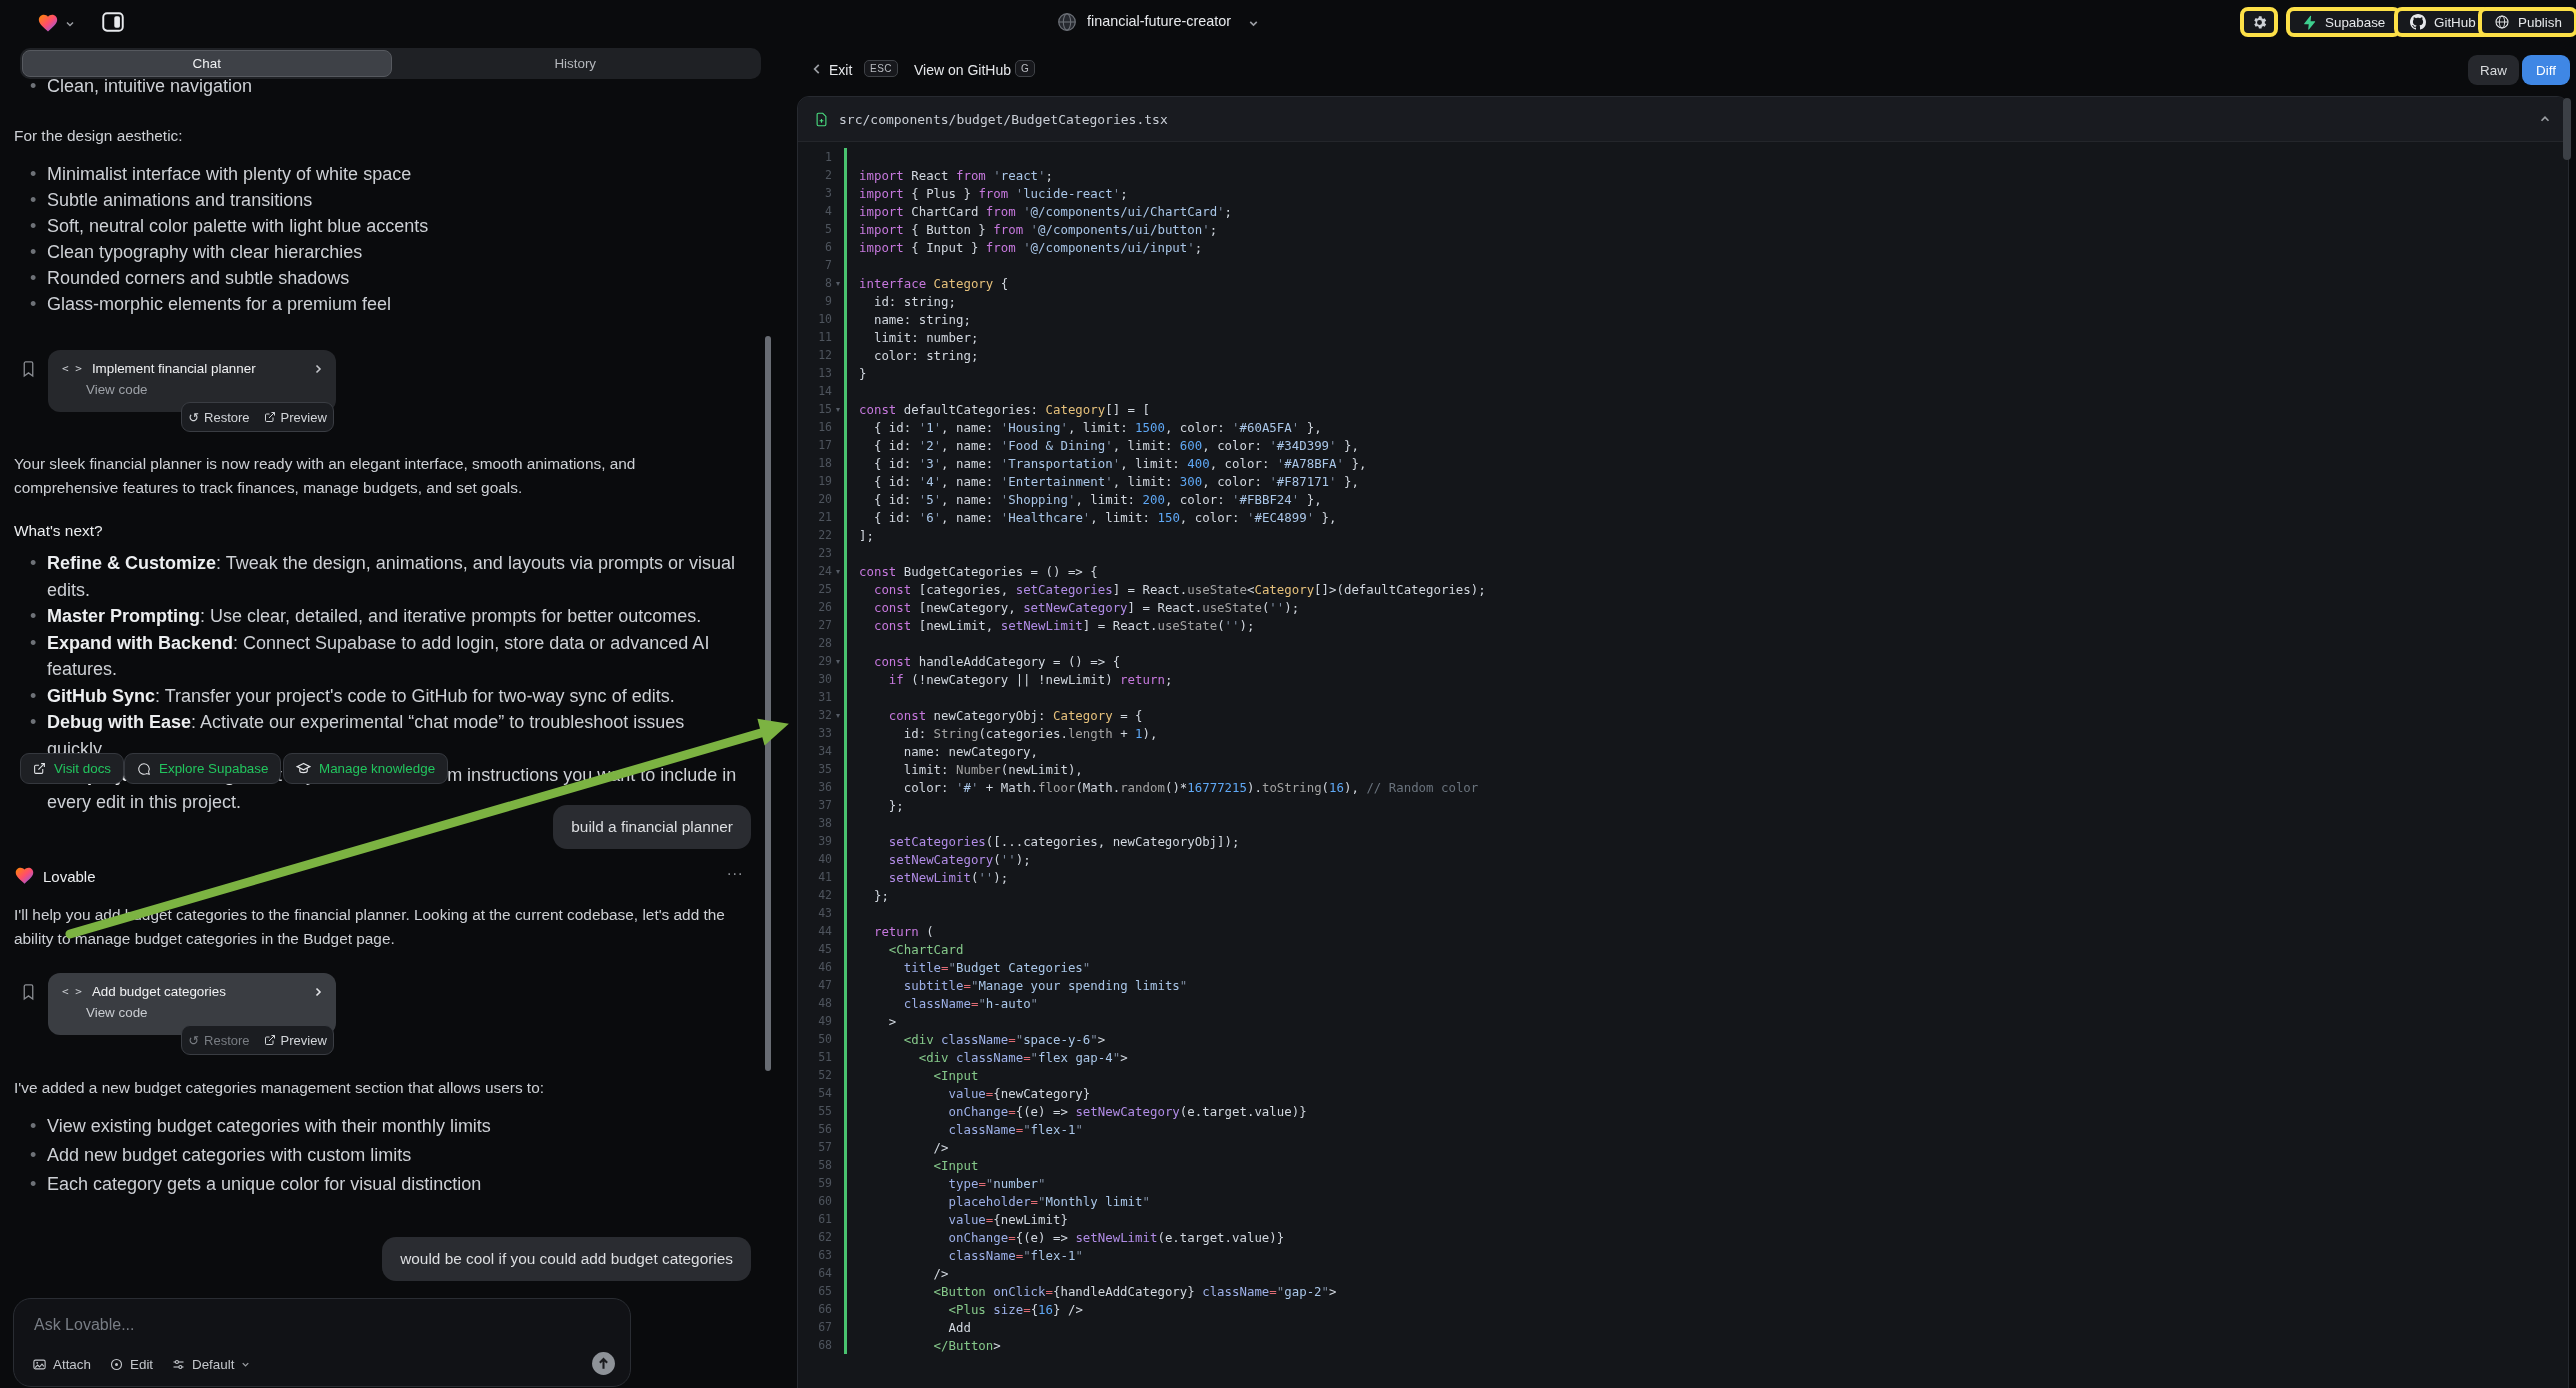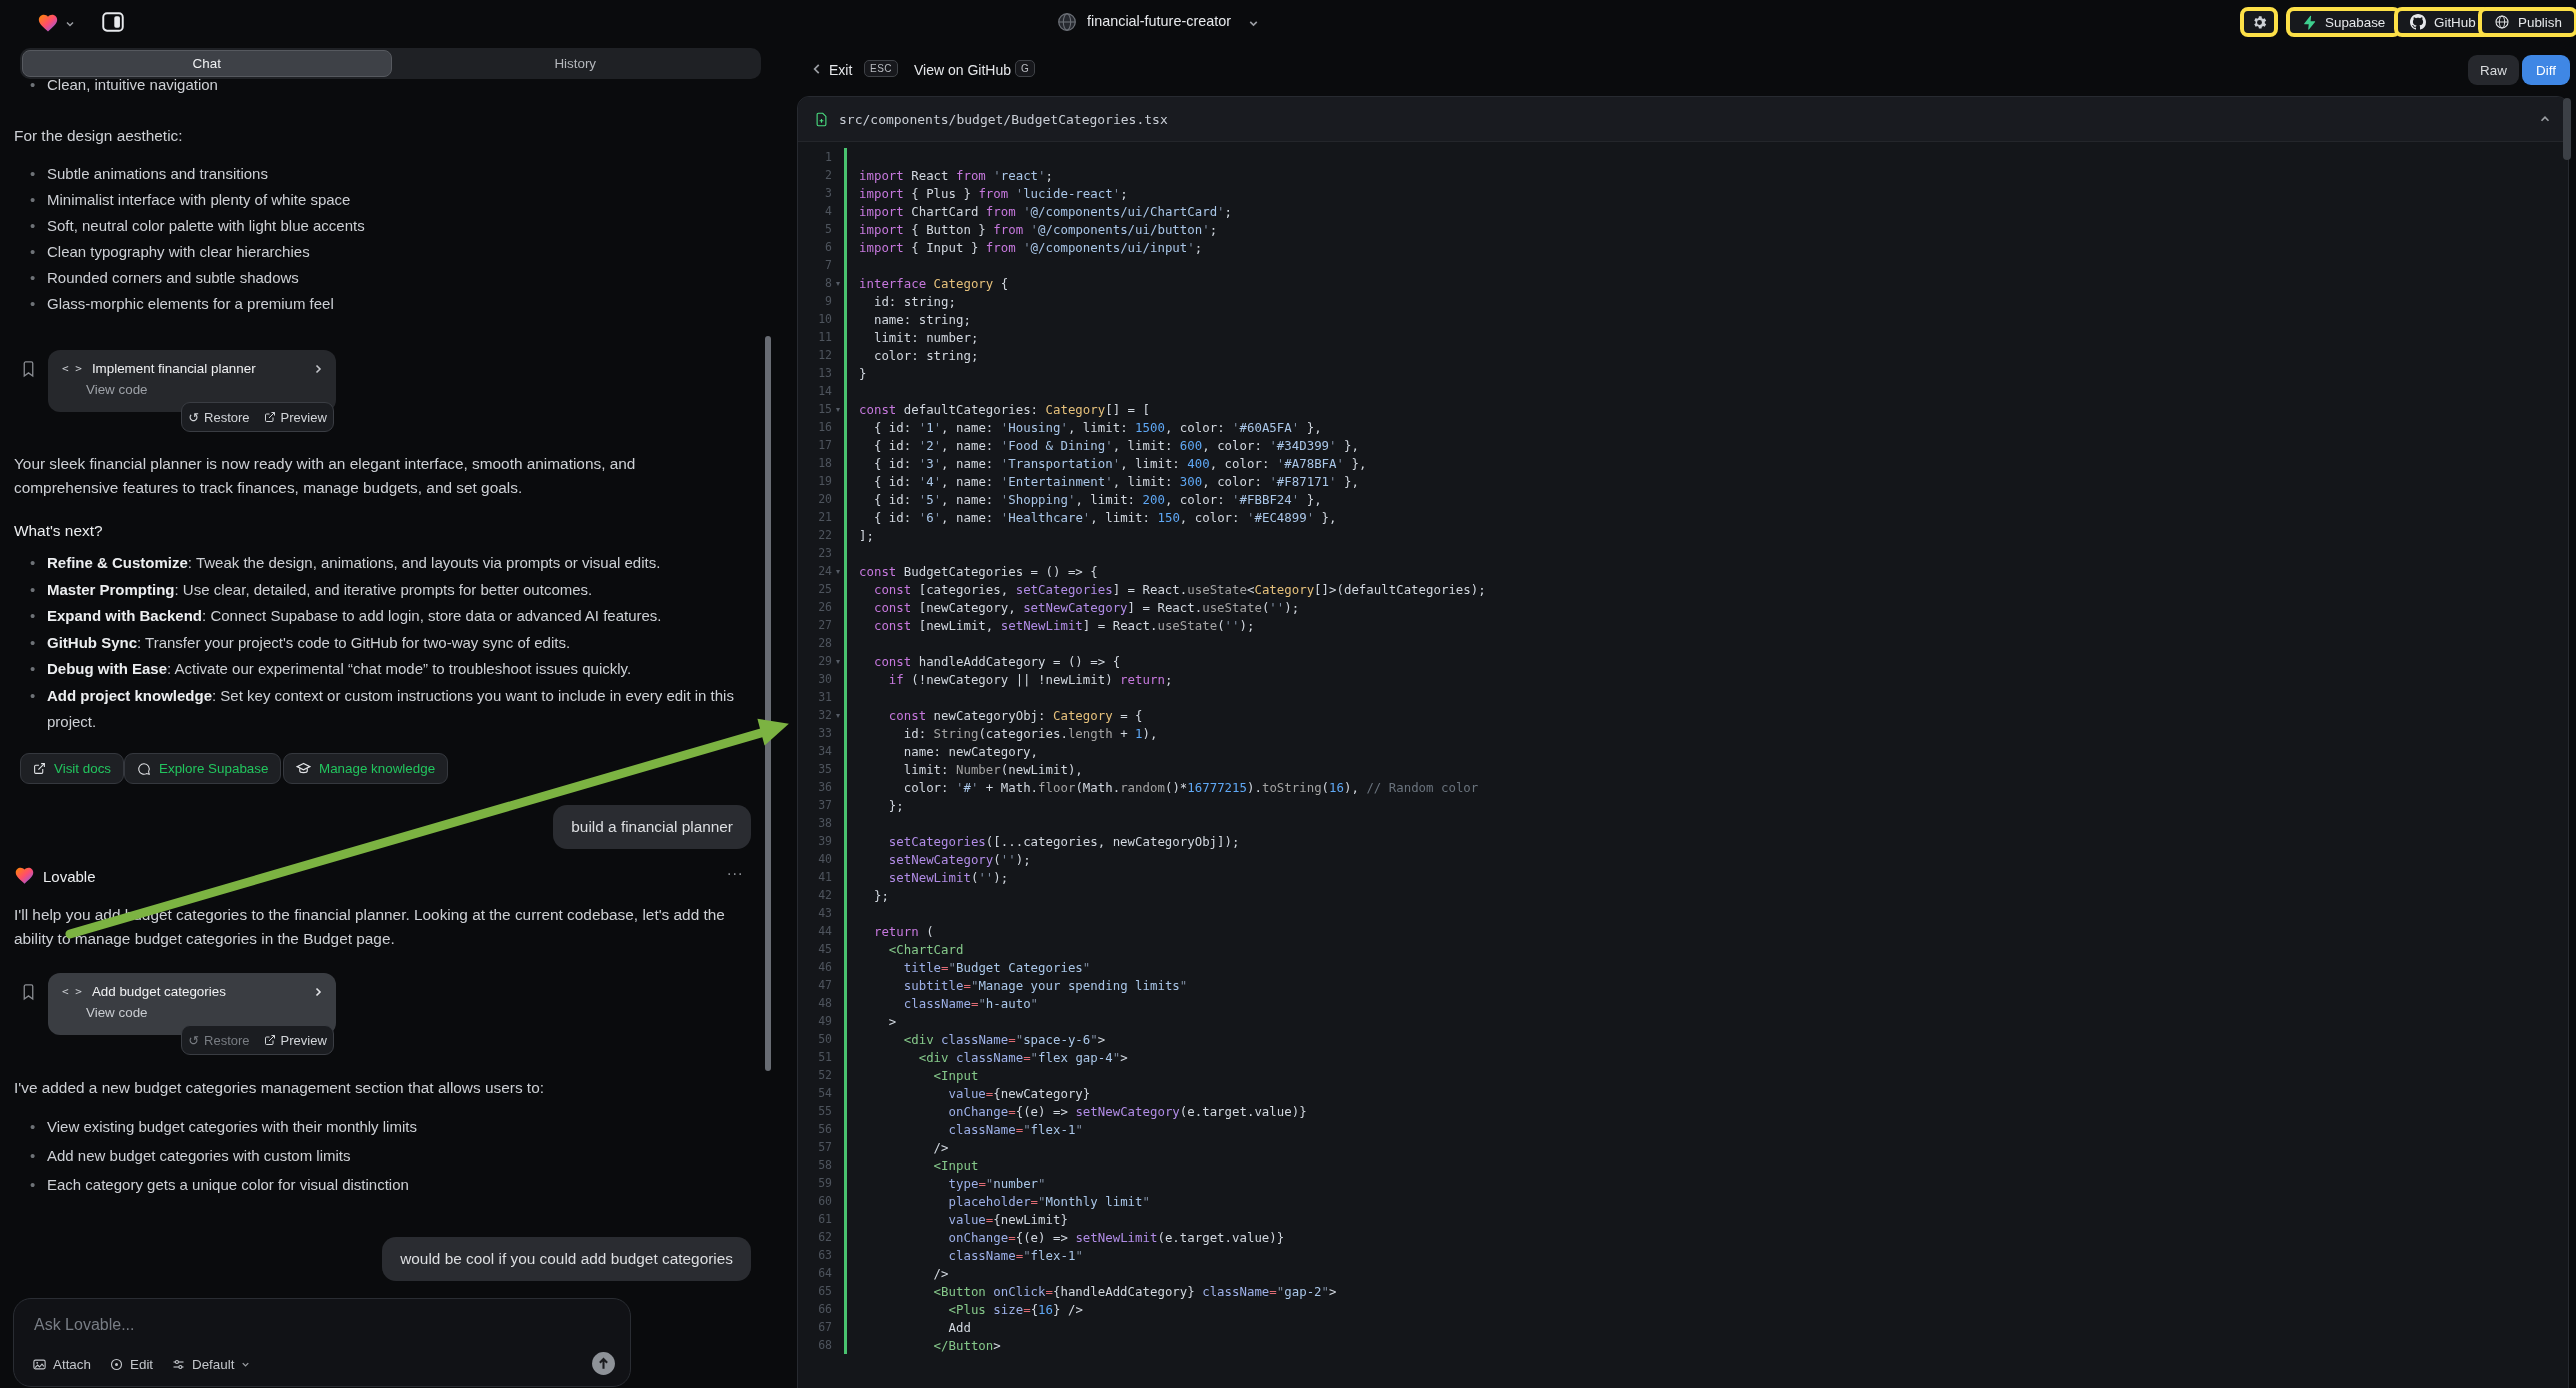--- a/index.html
+++ b/index.html
@@ -16,21 +16,21 @@
 
   
   #leftpanel{position:absolute;left:0;top:44px;width:777px;height:1344px}
   #tabs{position:absolute;left:20px;top:4px;width:741px;height:31px;background:#1f2125;
         border-radius:10px;display:flex;padding:2px;box-sizing:border-box}
   .tab{flex:1;display:flex;align-items:center;justify-content:center;font-size:13.4px;
        color:#b4b7bc;border-radius:8px}
   .tab.active{background:#3e4147;border:1px solid #56595f;color:#f0f1f3}
   .para{position:absolute;left:14px;width:727px;font-size:15.4px;line-height:24px;color:#cdd0d5}
   .blist{position:absolute;left:14px;width:732px;margin:0;padding:0;list-style:none}
-  .blist li{position:relative;padding-left:33px;font-size:15px;color:#cdd0d5}
+  .blist li{position:relative;padding-left:33px;font-size:18px;color:#cdd0d5}
   .blist li::before{content:"•";position:absolute;left:16px;color:#6e7277}
   .blist b{color:#eceef0}
   .chatcard{position:absolute;left:48px;width:288px;height:62px;border-radius:12px;background:#26282c}
   .chatcard.hl{background:#3a3d42}
   .cc-row1{display:flex;align-items:center;gap:10px;padding:11px 12px 0 14px;font-size:13.4px;color:#f0f1f3}
   .cc-code{font-family:"DejaVu Sans Mono",monospace;font-size:11px;color:#c9ccd1}
   .cc-title{flex:1}
   .cc-sub{padding:6px 0 0 38px;font-size:13.4px;color:#9da1a7}
   .cardfooter{position:absolute;left:181px;width:153px;height:30px;background:#1b1d21;
               border:1px solid #3a3d43;border-radius:9px;display:flex;align-items:center;
@@ -157,22 +157,22 @@
     <div class="tab">History</div>
   </div>
 
   <ul class="blist" style="top:32px">
     <li>Clean, intuitive navigation</li>
   </ul>
 
   <div class="para" style="top:80px">For the design aesthetic:</div>
 
   <ul class="blist" id="design-list" style="top:117px;line-height:26px">
+      <li>Minimalist interface with plenty of white space</li>
       <li>Subtle animations and transitions</li>
-      <li>Minimalist interface with plenty of white space</li>
       <li>Soft, neutral color palette with light blue accents</li>
       <li>Clean typography with clear hierarchies</li>
       <li>Rounded corners and subtle shadows</li>
       <li>Glass-morphic elements for a premium feel</li>
     </ul>
 
   <span class="bookmark" style="top:315px">
     <svg width="17" height="20" viewBox="0 0 24 24">
         <path d="M6 4c0-1.1.9-2 2-2h8c1.1 0 2 .9 2 2v18l-6-4.5L6 22V4z" fill="none" stroke="#8a8d92" stroke-width="1.8"></path>
       </svg>

